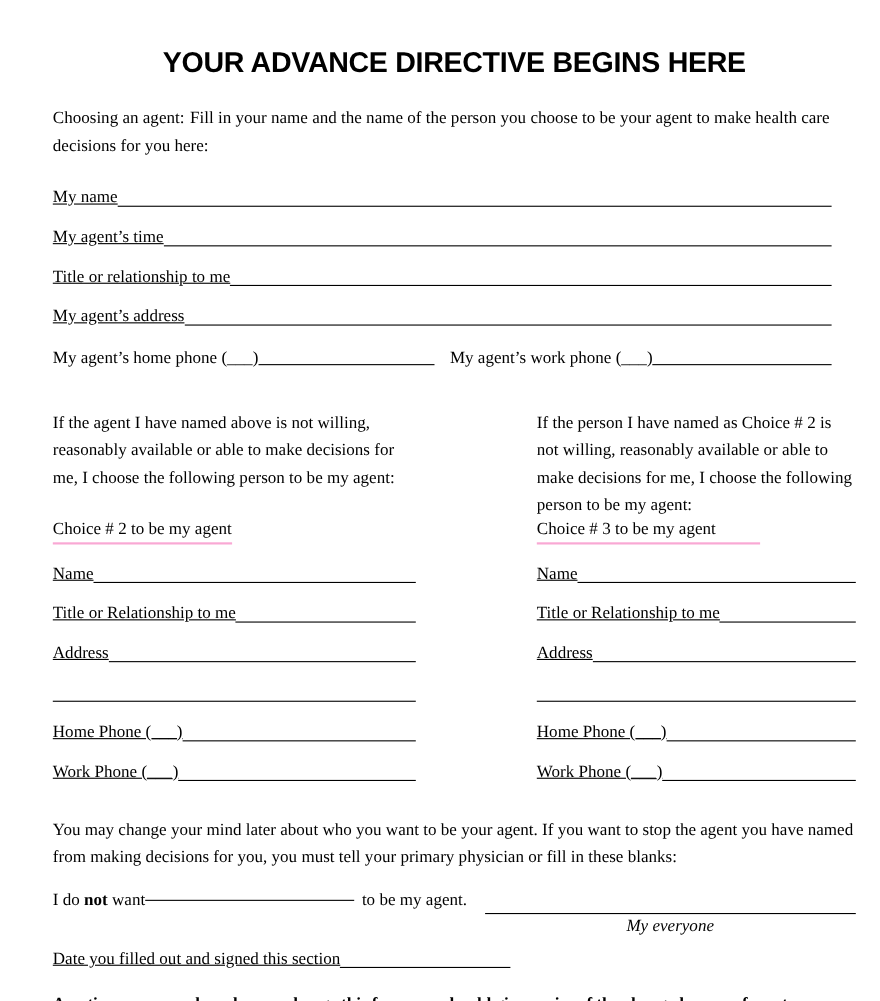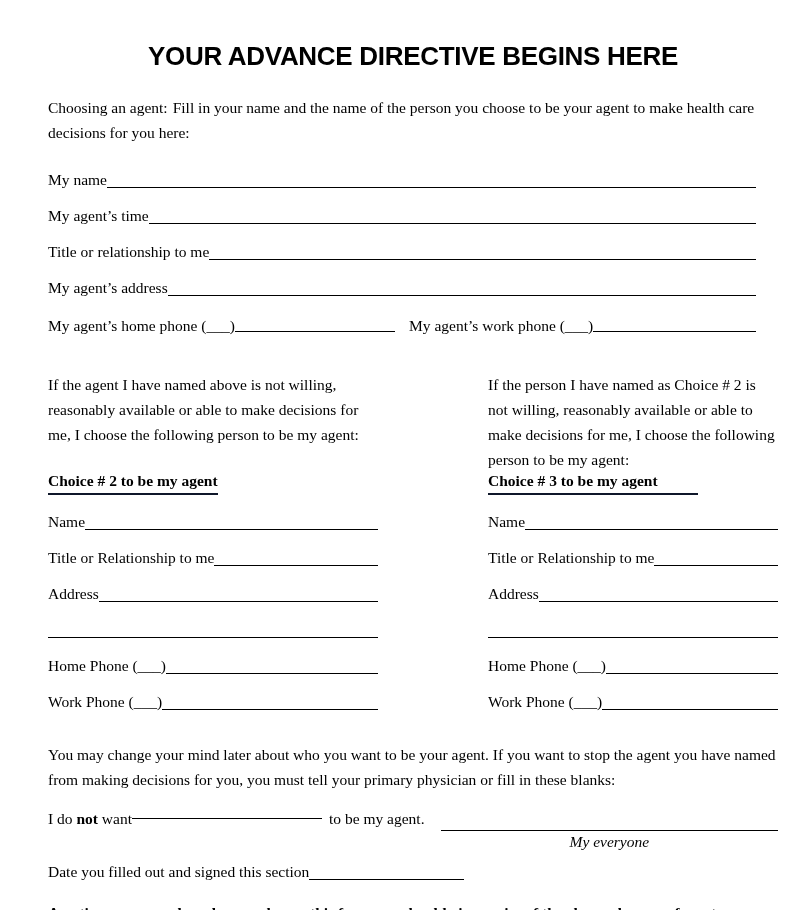--- a/index.html
+++ b/index.html
@@ -26,20 +26,21 @@
   }
   p { margin: 0; line-height: 25px; }
   .intro { margin-top: 23px; }
   .lead { font-weight: 400; margin-right: 5px; }
 
   
   .frow {
     display: flex;
     align-items: flex-end;
     height: 36px;
+    text-decoration: underline;
   }
   .frow .lbl { white-space: nowrap; line-height: 22px; }
   .blank {
     flex: 1;
     border-bottom: 1.5px solid #000;
     margin-bottom: 3px;
     min-height: 1px;
   }
   .top-fields { margin-top: 10px; margin-right: 22px; }
   .phone-row { display: flex; }
@@ -47,22 +48,22 @@
   .phone-part.first { margin-right: 14px; }
 
   
   .cols { display: flex; margin-top: 37px; gap: 40px; }
   .col1 { width: 330px; margin-right: 70px; }
   .col2 { flex: 1; }
   .col-intro { height: 92px; }
   .choice-heading { margin-top: 6px; line-height: 22px; }
   .choice-heading .hd {
     display: inline-block;
-    font-weight: 700;
-    border-bottom: 2px solid #0f172a;
+    font-weight: 400;
+    border-bottom: 2px solid #f9a8d4;
     padding-bottom: 1px;
   }
   .choice-heading .hd.extend { padding-right: 40px; }
   .col-fields { margin-top: 2px; }
 
   
   .change-note { margin-top: 29px; }
   .revoke-row { display: flex; margin-top: 13px; }
   .revoke-left { display: flex; align-items: center; height: 28px; }
   .revoke-left .lbl { line-height: 22px; white-space: nowrap; }

